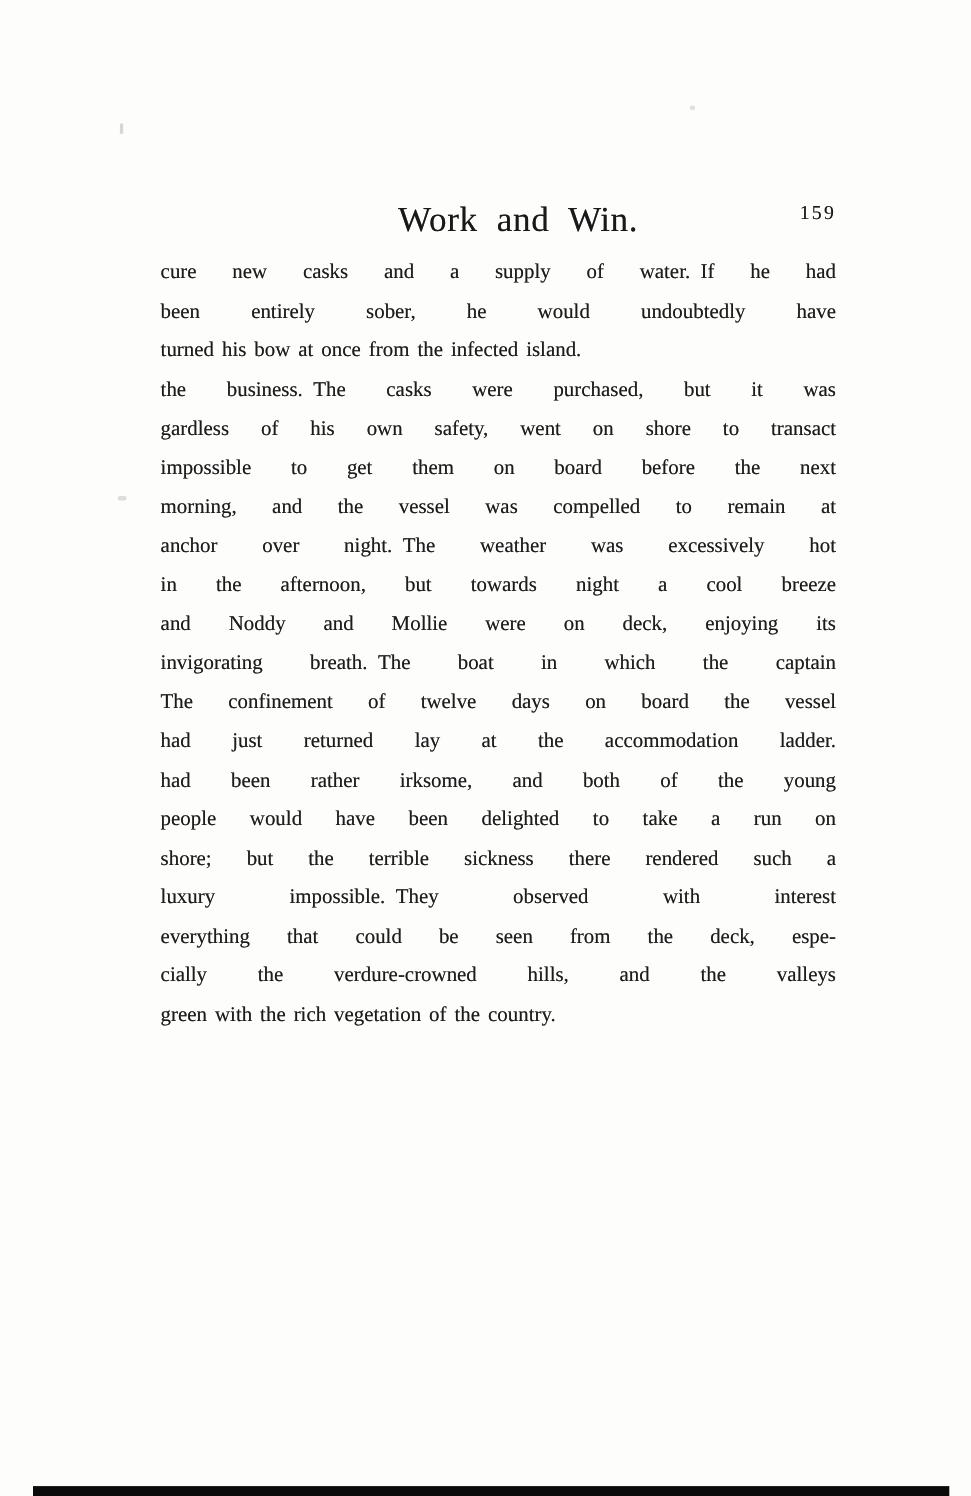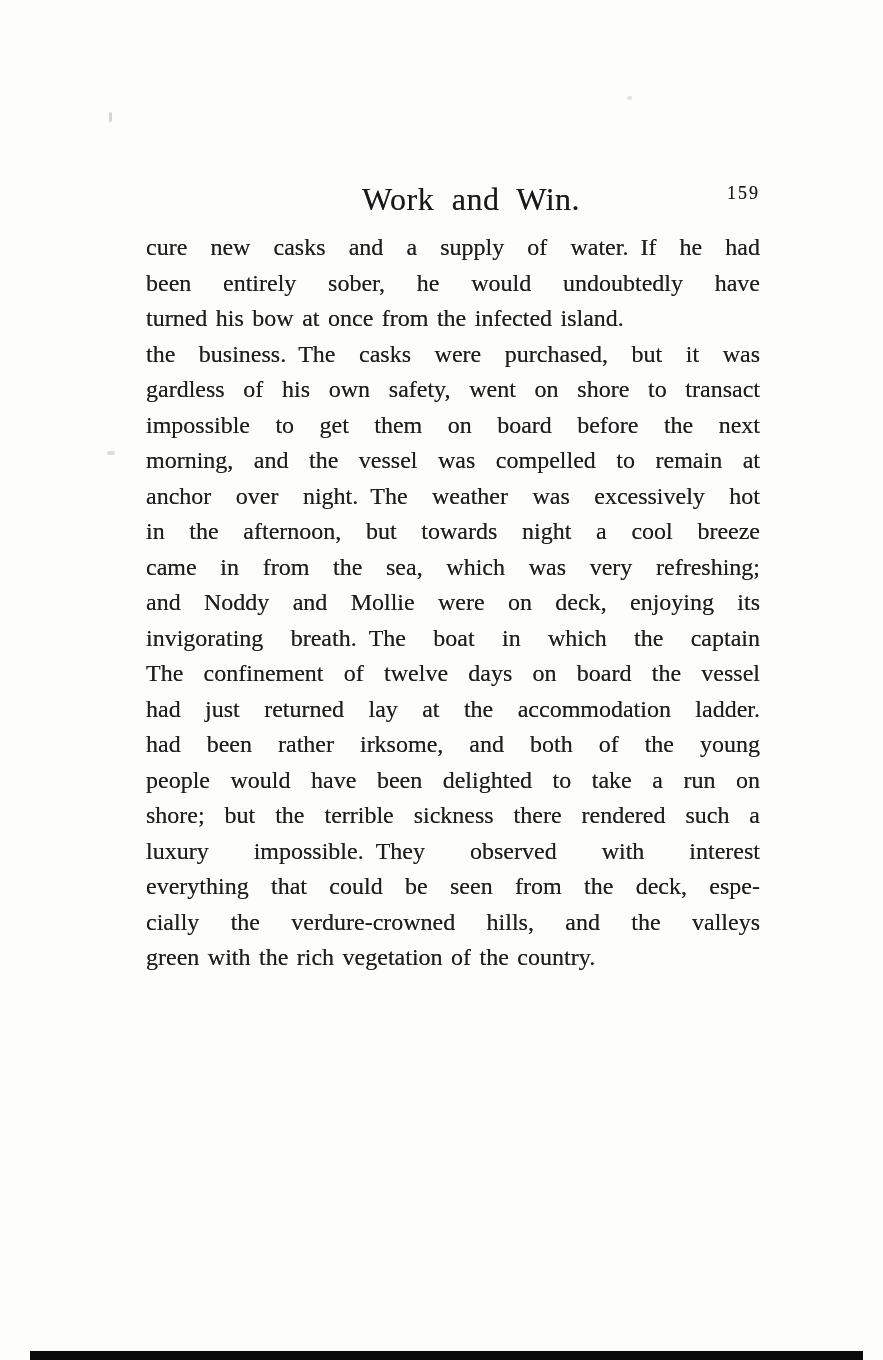--- a/index.html
+++ b/index.html
@@ -44,21 +44,21 @@
     font-size: 18px;
     letter-spacing: 2px;
     color: #1a1a1a;
     text-shadow: 0 0 0.5px rgba(20,20,20,0.6);
   }
   .text-block {
     position: absolute;
     top: 230px;
     left: 146px;
     width: 614px;
-    font-size: 24px;
+    font-size: 19px;
     line-height: 35.5px;
     color: #1d1d1d;
     text-shadow: 0 0 0.55px rgba(25,25,25,0.65);
   }
   .para { margin: 0; }
   .line {
     text-align: justify;
     text-align-last: left;
     white-space: normal;
     height: 35.5px;
@@ -133,21 +133,20 @@
         <div class="line just">been entirely sober, he would undoubtedly have</div>
         <div class="line nolast">turned his bow at once from the infected island.</div>
       </div>
       <div class="para">
         <div class="line just">the business. The casks were purchased, but it was</div>
         <div class="line just">gardless of his own safety, went on shore to transact</div>
         <div class="line just">impossible to get them on board before the next</div>
         <div class="line just">morning, and the vessel was compelled to remain at</div>
         <div class="line just">anchor over night. The weather was excessively hot</div>
         <div class="line just">in the afternoon, but towards night a cool breeze</div>
-        <div class="line just">came in from the sea, which was very refreshing;</div>
         <div class="line just">and Noddy and Mollie were on deck, enjoying its</div>
         <div class="line just">invigorating breath. The boat in which the captain</div>
         <div class="line just">The confinement of twelve days on board the vessel</div>
         <div class="line just">had just returned lay at the accommodation ladder.</div>
         <div class="line just">had been rather irksome, and both of the young</div>
         <div class="line just">people would have been delighted to take a run on</div>
         <div class="line just">shore; but the terrible sickness there rendered such a</div>
         <div class="line just">luxury impossible. They observed with interest</div>
         <div class="line just">everything that could be seen from the deck, espe-</div>
         <div class="line just">cially the verdure-crowned hills, and the valleys</div>

